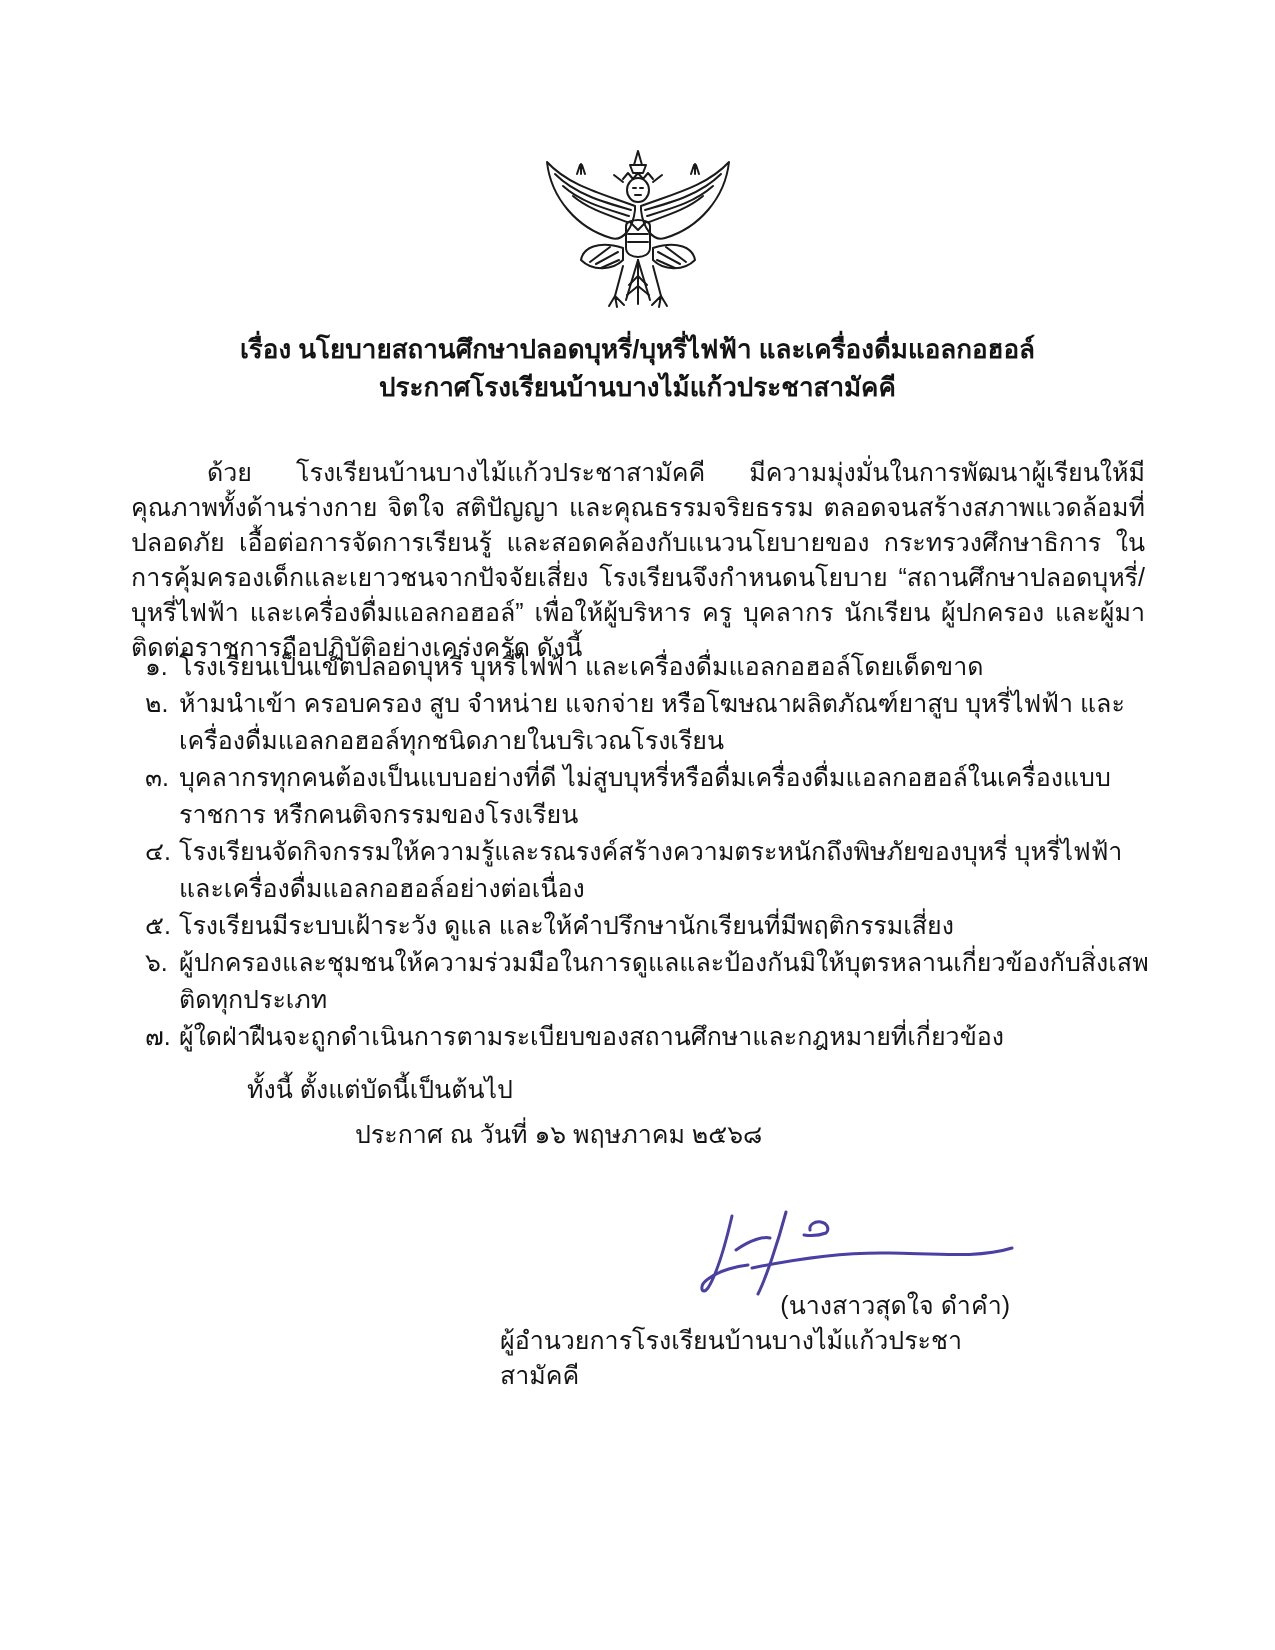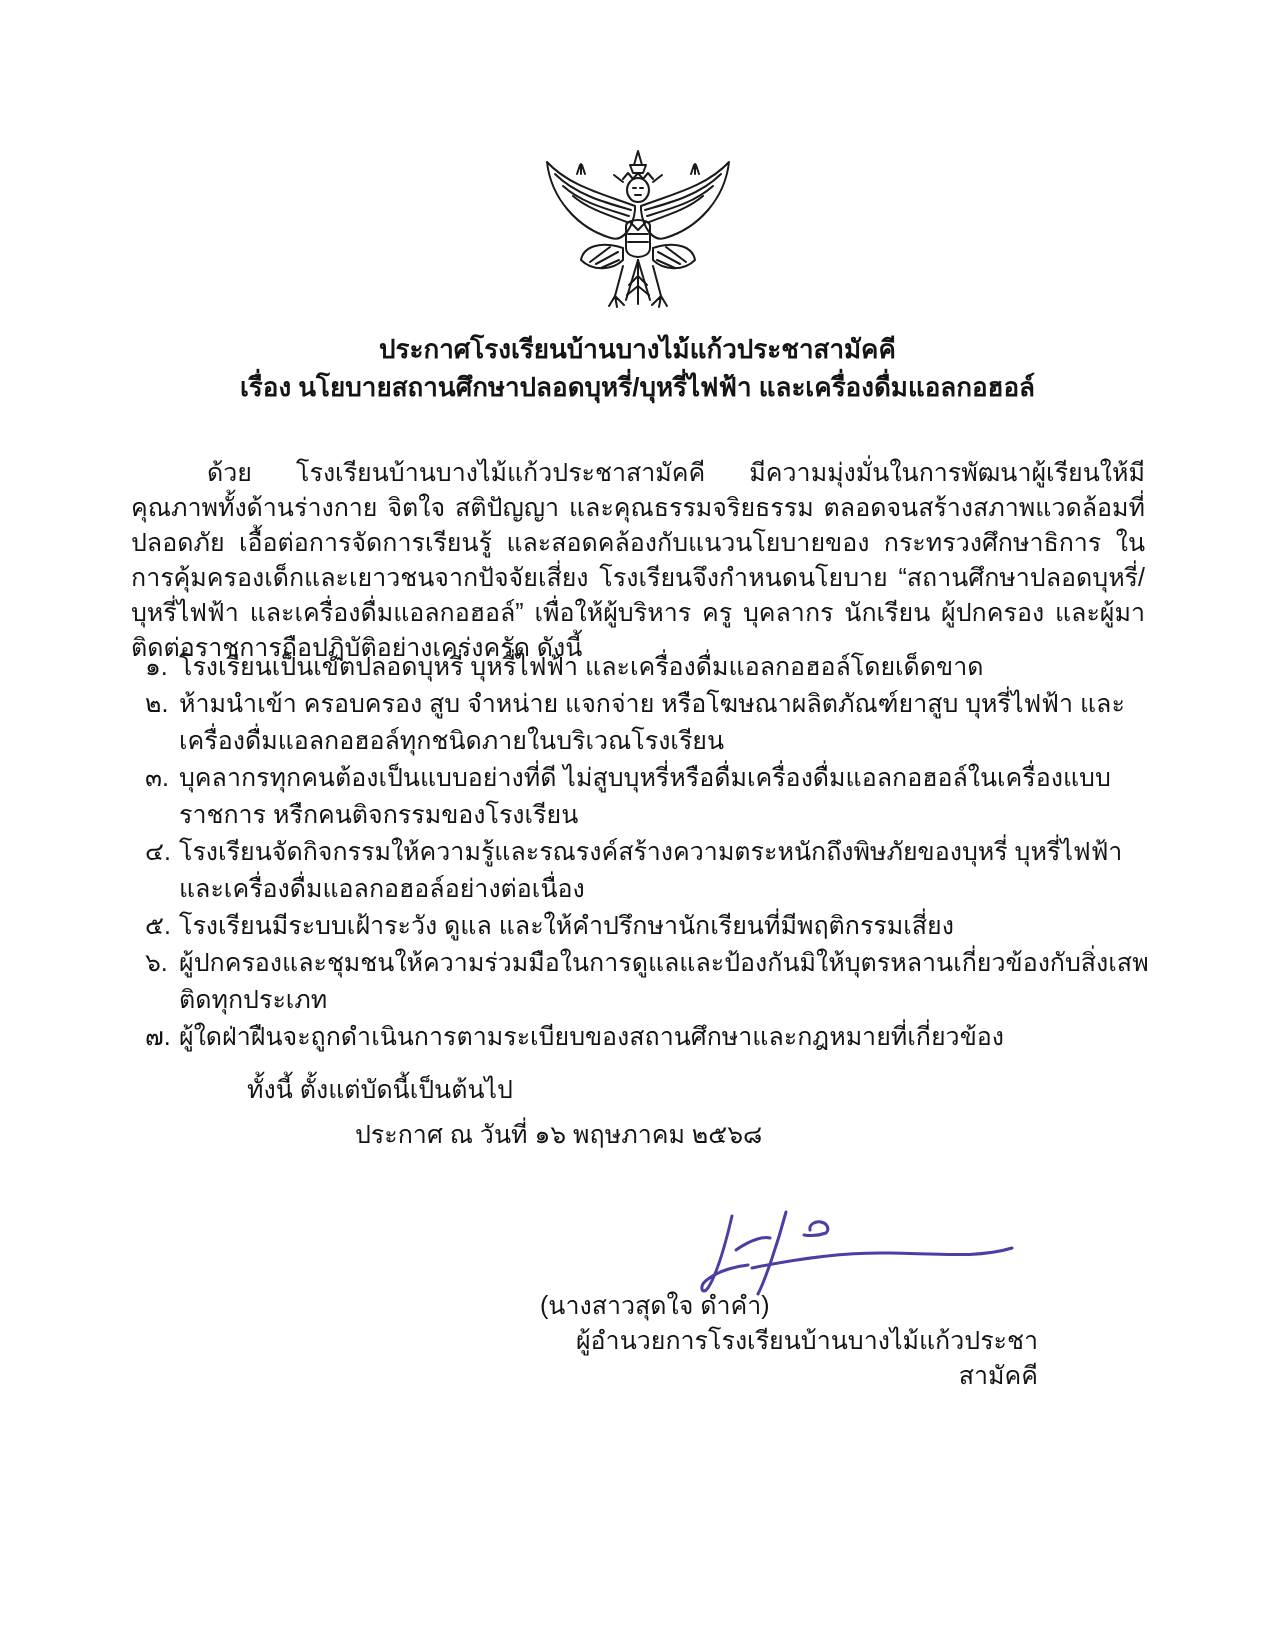--- a/index.html
+++ b/index.html
@@ -42,25 +42,25 @@
     font-size:25px;line-height:35px;
   }
   .sig-script{position:absolute;top:1198px;left:640px;}
   .sign-line{
     position:absolute;top:1248px;left:563px;
     font-size:25px;line-height:35px;white-space:nowrap;
   }
   .sign-line .dots{letter-spacing:1px;color:#222;}
   .sig-name{
     position:absolute;top:1288px;left:540px;width:470px;
-    text-align:left;font-size:25px;line-height:35px;
+    text-align:right;font-size:25px;line-height:35px;
   }
   .sig-title{
-    position:absolute;top:1323px;left:528px;width:510px;
-    text-align:right;font-size:25px;line-height:35px;
+    position:absolute;top:1323px;left:500px;width:510px;
+    text-align:left;font-size:25px;line-height:35px;
   }
   svg{display:block;}
 </style>
 </head>
 <body>
 
 <div class="page">
 
   <div class="emblem">
     <svg width="230" height="172" viewBox="0 0 230 172" fill="none" stroke="#1a1a1a" stroke-width="2" stroke-linecap="round" stroke-linejoin="round">
@@ -99,22 +99,22 @@
       <path d="M107,74 L115,82 L123,74"></path>
 
       <path d="M103,78 C103,70 127,70 127,78 L127,100 C127,112 103,112 103,100 Z"></path>
       <path d="M105,86 h20 M105,94 h20"></path>
 
       <path d="M115,112 L115,156"></path>
     </svg>
   </div>
 
   <div class="doc-title">
+    <div>เรื่อง นโยบายสถานศึกษาปลอดบุหรี่/บุหรี่ไฟฟ้า และเครื่องดื่มแอลกอฮอล์</div>
     <div>ประกาศโรงเรียนบ้านบางไม้แก้วประชาสามัคคี</div>
-    <div>เรื่อง นโยบายสถานศึกษาปลอดบุหรี่/บุหรี่ไฟฟ้า และเครื่องดื่มแอลกอฮอล์</div>
   </div>
 
   <p class="intro">ด้วย โรงเรียนบ้านบางไม้แก้วประชาสามัคคี มีความมุ่งมั่นในการพัฒนาผู้เรียนให้มีคุณภาพทั้งด้านร่างกาย จิตใจ สติปัญญา และคุณธรรมจริยธรรม ตลอดจนสร้างสภาพแวดล้อมที่ปลอดภัย เอื้อต่อการจัดการเรียนรู้ และสอดคล้องกับแนวนโยบายของ กระทรวงศึกษาธิการ ในการคุ้มครองเด็กและเยาวชนจากปัจจัยเสี่ยง โรงเรียนจึงกำหนดนโยบาย “สถานศึกษาปลอดบุหรี่/บุหรี่ไฟฟ้า และเครื่องดื่มแอลกอฮอล์” เพื่อให้ผู้บริหาร ครู บุคลากร นักเรียน ผู้ปกครอง และผู้มาติดต่อราชการถือปฏิบัติอย่างเคร่งครัด ดังนี้</p>
 
   <div class="policy-list">
     <div class="policy-item">
       <span class="num">๑.</span>
       <span class="txt">โรงเรียนเป็นเขตปลอดบุหรี่ บุหรี่ไฟฟ้า และเครื่องดื่มแอลกอฮอล์โดยเด็ดขาด</span>
     </div>
     <div class="policy-item">

